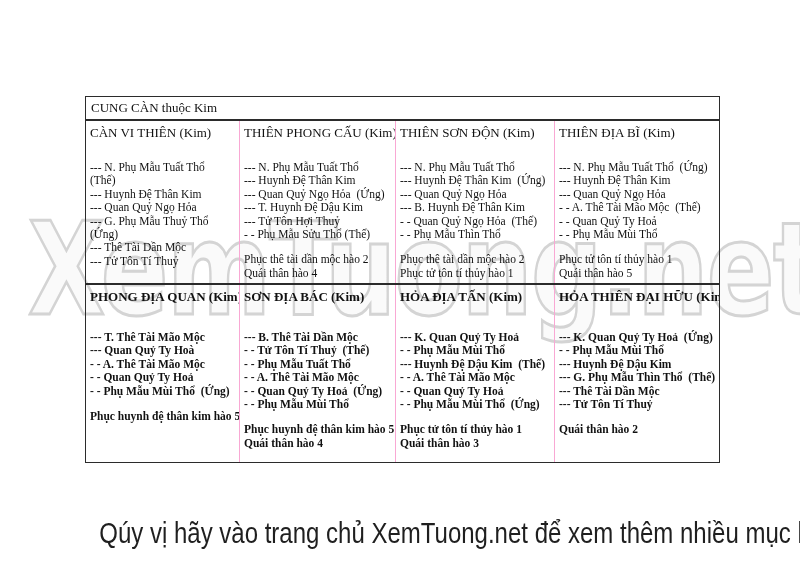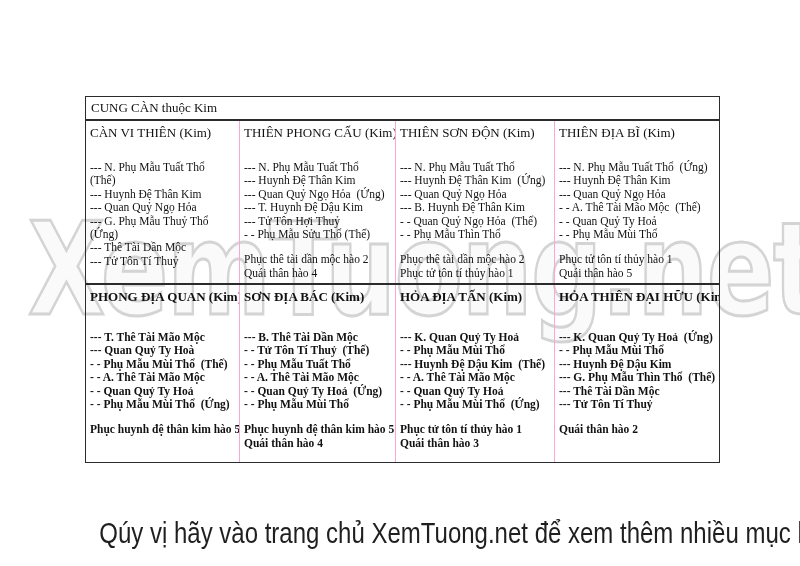--- a/index.html
+++ b/index.html
@@ -137,21 +137,20 @@
           </div>
       </div>
     </div>
 
     <div class="t-row row2">
       <div class="cell">
         <div class="c-head">PHONG ĐỊA QUAN (Kim)</div>
         <div class="c-lines">
             <div class="line">--- T. Thê Tài Mão Mộc</div>
             <div class="line">--- Quan Quỷ Ty Hoà</div>
-            <div class="line">- - Phụ Mẫu Mùi Thổ  (Thế)</div>
             <div class="line">- - A. Thê Tài Mão Mộc</div>
             <div class="line">- - Quan Quỷ Ty Hoả</div>
             <div class="line">- - Phụ Mẫu Mùi Thổ  (Ứng)</div>
           </div>
         <div class="c-notes">
             <div class="line">Phục huynh đệ thân kim hào 5</div>
           </div>
       </div>
       <div class="cell">
         <div class="c-head">SƠN ĐỊA BÁC (Kim)</div>

